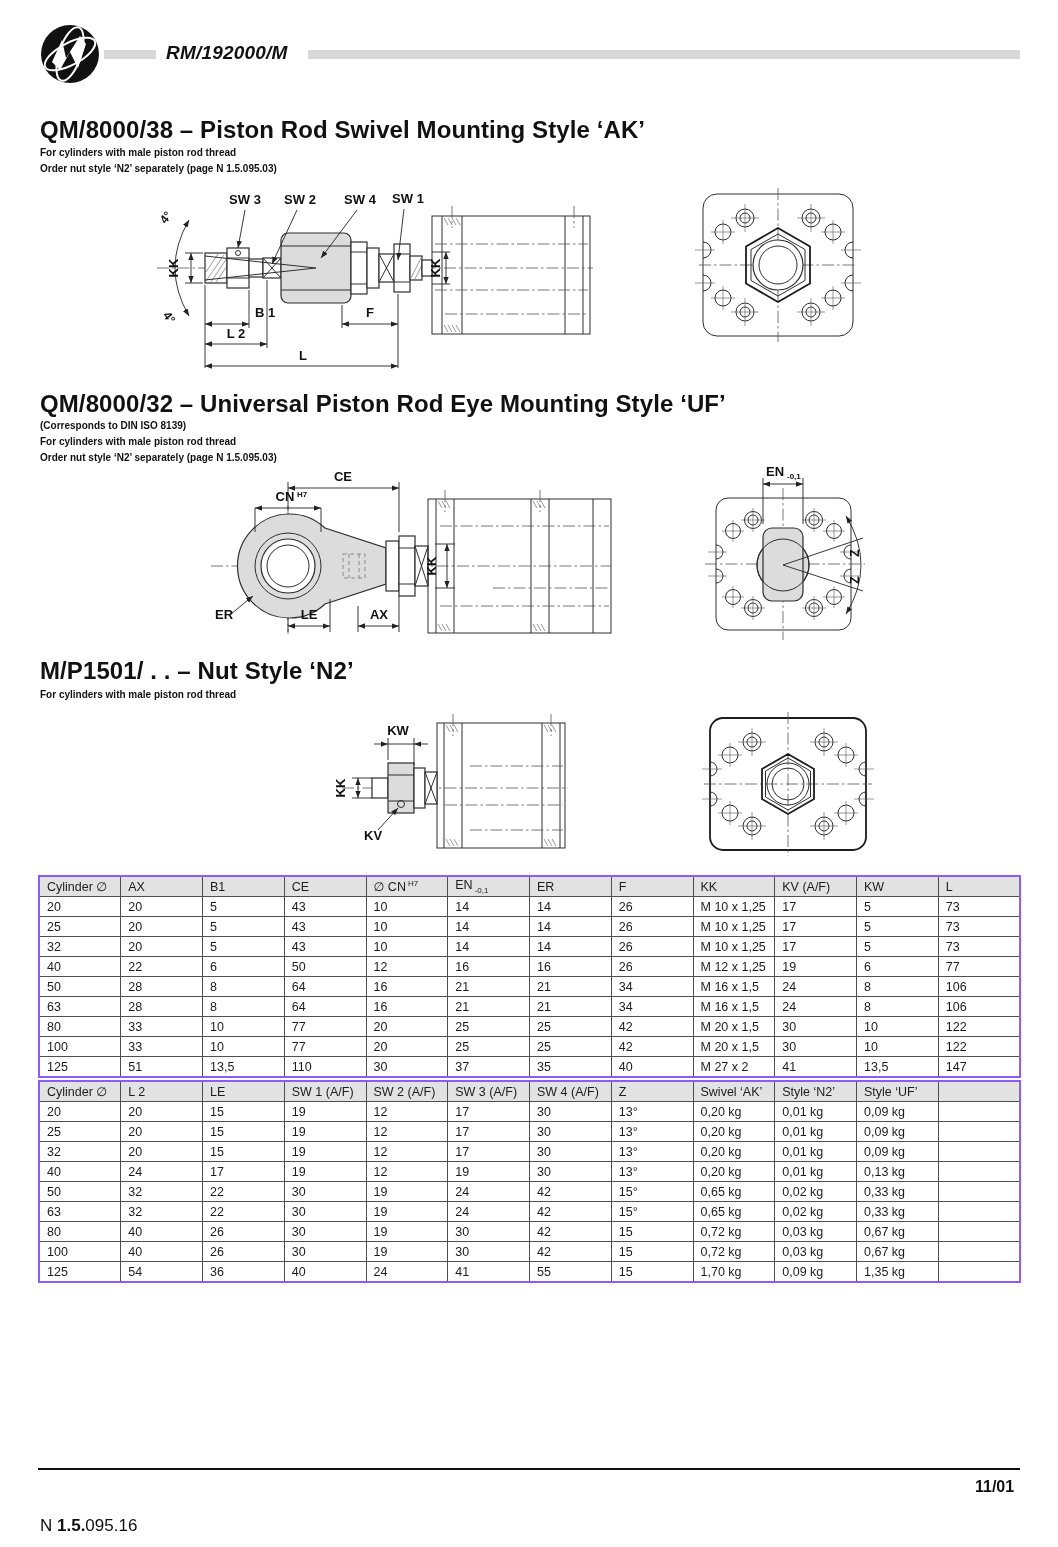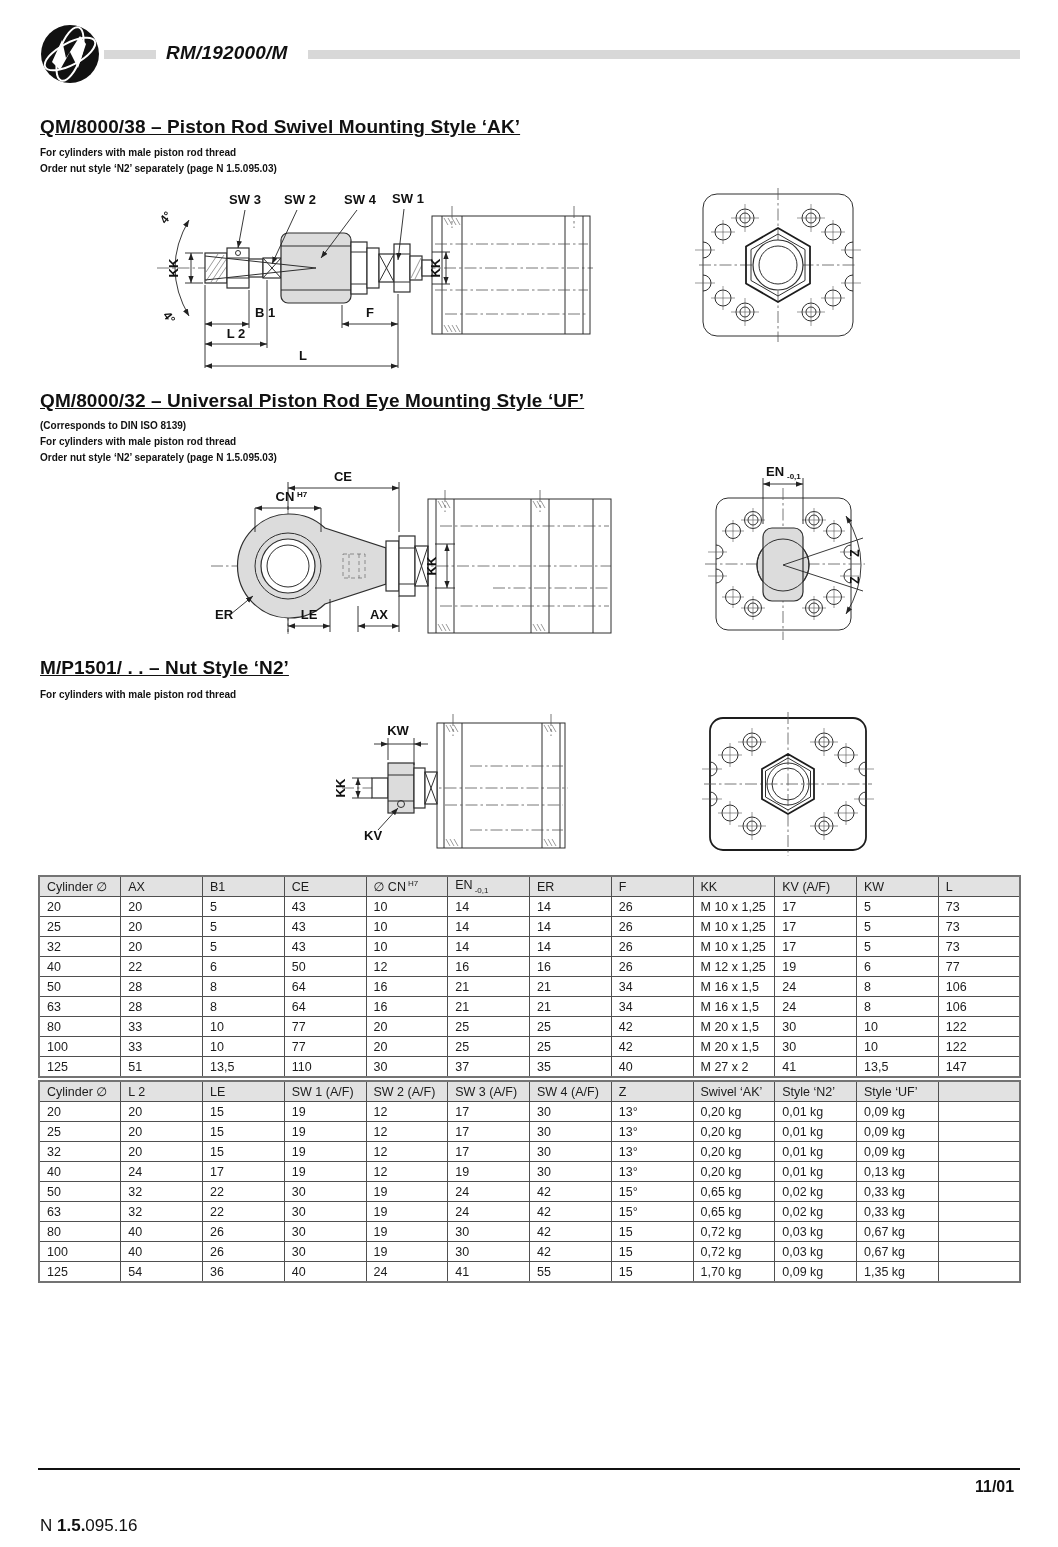--- a/index.html
+++ b/index.html
@@ -1,25 +1,25 @@
 <!DOCTYPE html>
 <html><head>
 <meta charset="utf-8">
 <style>
   html,body{margin:0;padding:0;background:#fff;}
   #page{position:relative;width:1058px;height:1547px;background:#fff;overflow:hidden;
         font-family:"Liberation Sans",sans-serif;color:#111;}
   .abs{position:absolute;}
   .bar{background:#d8d8d8;height:9px;}
   .docref{font-size:19px;font-weight:bold;letter-spacing:.2px;font-style:italic;}
-  .sec-title{font-size:19px;font-weight:bold;letter-spacing:.1px;white-space:nowrap;text-decoration:underline;}
+  .sec-title{font-size:24px;font-weight:bold;letter-spacing:.1px;white-space:nowrap;}
   .sec-sub{font-size:10px;font-weight:bold;line-height:16px;white-space:nowrap;}
   
   table.dim-table{border-collapse:collapse;table-layout:fixed;width:983px;
-        font-size:12.5px;color:#1c1c1c;border:2px solid #737373;}
+        font-size:12.5px;color:#1c1c1c;border:2px solid #8b5cf6;}
   table.dim-table th,table.dim-table td{border:1px solid #4f4f4f;padding:1px 7px;height:17px;
         text-align:left;font-weight:normal;white-space:nowrap;overflow:hidden;}
   table.dim-table th{background:#e2e2e2;}
   table.dim-table sup{font-size:8px;margin-left:2px;}
   table.dim-table sub{font-size:8px;margin-left:2px;}
   
   .ln{stroke:#2e2e2e;stroke-width:1;fill:none;}
   .lnt{stroke:#555;stroke-width:.6;fill:none;}
   .lnb{stroke:#1d1d1d;stroke-width:1.8;fill:none;}
   .fillg{fill:#dcdcdc;stroke:#2e2e2e;stroke-width:1.2;}

